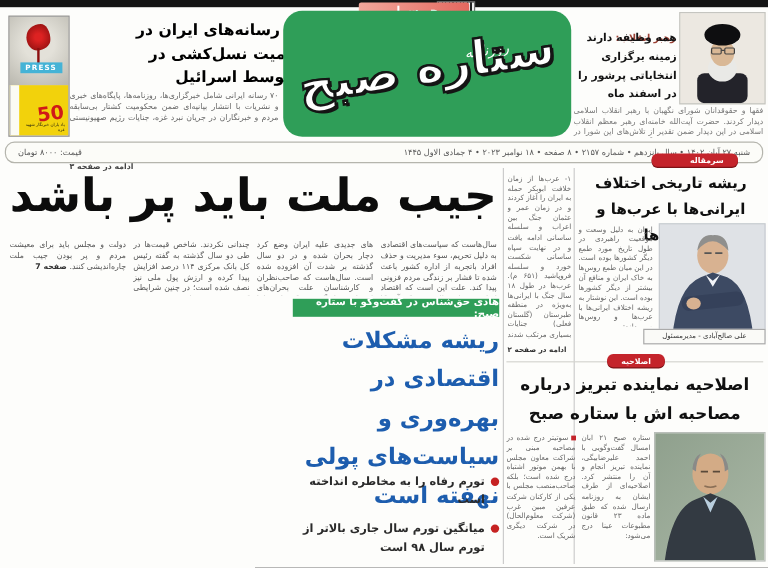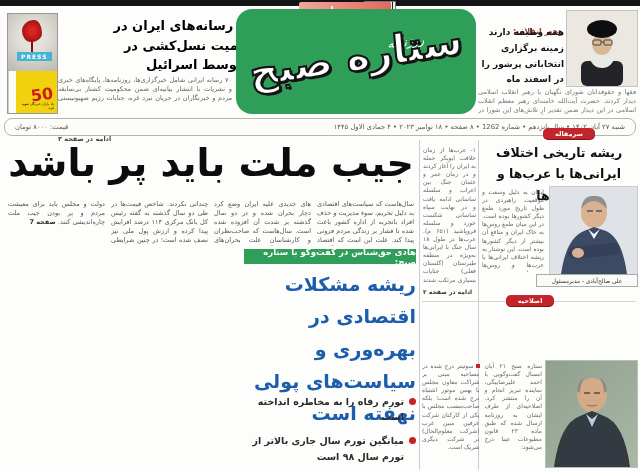--- a/index.html
+++ b/index.html
@@ -50,21 +50,21 @@
     text-align:justify;line-height:1.35;overflow:hidden;}
 
   
   .dateline{left:4px;top:118px;width:610px;height:16px;border:1px solid #b5b5ad;border-radius:8px;
     background:#fcfcf8;display:flex;align-items:center;justify-content:space-between;
     padding:0 10px;font-size:6.8px;color:#555;}
 
   
   .tab{background:#c4242b;color:#fff;border-radius:5px;font-size:6.5px;font-weight:bold;
     display:flex;align-items:center;justify-content:center;z-index:3;box-shadow:0 1px 0 #7e1216;}
-  .tab-editorial{left:543px;top:128px;width:52px;height:11px;}
+  .tab-editorial{left:543px;top:128px;width:52px;height:11px;padding-left:20px;}
   .tab-correction{left:506px;top:295px;width:48px;height:11px;}
 
   .vd{width:1px;background:#ccc;top:140px;height:330px;}
   .vd1{left:419px;} .vd2{left:478px;}
   .hsep{left:422px;top:301px;width:214px;height:1px;background:#d5d5d0;}
 
   
   .main-headline{left:6px;top:141px;width:408px;font-size:38px;font-weight:900;
     color:#0c0c0c;letter-spacing:-1px;white-space:nowrap;}
   .main-cols{left:8px;top:200px;width:406px;height:46px;display:flex;gap:6px;}
@@ -146,21 +146,21 @@
       <ellipse cx="35" cy="18" rx="15" ry="9" fill="#0e0e10"></ellipse>
       <rect x="21" y="16" width="28" height="7" rx="3" fill="#0e0e10"></rect>
       <rect x="26" y="29" width="8" height="5" rx="1" fill="none" stroke="#444" stroke-width="1"></rect>
       <rect x="37" y="29" width="8" height="5" rx="1" fill="none" stroke="#444" stroke-width="1"></rect>
       <line x1="34" y1="31" x2="37" y2="31" stroke="#444" stroke-width="1"></line>
     </svg>
   </div>
   <div class="abs tr-body">فقها و حقوقدانان شورای نگهبان با رهبر انقلاب اسلامی دیدار کردند. حضرت آیت‌الله خامنه‌ای رهبر معظم انقلاب اسلامی در این دیدار ضمن تقدیر از تلاش‌های این شورا در خصوص وظایف قانونی شورای نگهبان تاکید کردند: همه وظیفه دارند زمینه برگزاری انتخاباتی پرشور را فراهم کنند.</div>
 
   <div class="abs dateline">
-    <span>شنبه ۲۷ آبان ۱۴۰۲ • سال پانزدهم • شماره 1262 • ۸ صفحه • ۱۸ نوامبر ۲۰۲۳ • ۴ جمادی الاول ۱۴۴۵</span>
+    <span>شنبه ۲۷ آبان ۱۴۰۲ • سال پانزدهم • شماره ۲۱۵۷ • ۸ صفحه • ۱۸ نوامبر ۲۰۲۳ • ۴ جمادی الاول ۱۴۴۵</span>
     <span>قیمت: ۸۰۰۰ تومان</span>
   </div>
 
   <div class="abs vd vd1"></div>
   <div class="abs vd vd2"></div>
   <div class="abs hsep"></div>
 
   <div class="abs main-headline">جیب ملت باید پر باشد</div>
   <div class="abs main-cols">
     <div class="col">سال‌هاست که سیاست‌های اقتصادی به دلیل تحریم، سوء مدیریت و حذف افراد باتجربه از اداره کشور باعث شده تا فشار بر زندگی مردم فزونی پیدا کند. علت این است که اقتصاد ایران پس از سال ۱۳۹۷ که آمریکا تحریم</div>
@@ -200,20 +200,21 @@
       <path d="M38 42 L44 52 L50 42 L44 47 Z" fill="#f2f4f8"></path>
       <rect x="18" y="58" width="52" height="12" rx="6" fill="#35415a" transform="rotate(-6 44 64)"></rect>
       <ellipse cx="28" cy="66" rx="6" ry="5" fill="#d8b291"></ellipse>
       <line x1="37" y1="24" x2="43" y2="24" stroke="#555" stroke-width="1.5"></line>
       <line x1="46" y1="24" x2="52" y2="24" stroke="#555" stroke-width="1.5"></line>
     </svg>
   </div>
   <div class="abs ed-caption">علی صالح‌آبادی - مدیرمسئول</div>
 
   <div class="abs tab tab-correction">اصلاحیه</div>
+  <div class="abs cor-headline">اصلاحیه نماینده تبریز درباره مصاحبه اش با ستاره صبح</div>
   <div class="abs cor-body">
     <p>ستاره صبح ۲۱ آبان امسال گفت‌وگویی با احمد علیرضابیگی، نماینده تبریز انجام و آن را منتشر کرد. اصلاحیه‌ای از طرف ایشان به روزنامه ارسال شده که طبق ماده ۲۳ قانون مطبوعات عینا درج می‌شود:</p>
     <p><span class="sq"></span><span>سوتیتر درج شده در مصاحبه مبنی بر شراکت معاون مجلس با بهمن موتور اشتباه درج شده است؛ بلکه صاحب‌منصب مجلس با یکی از کارکنان شرکت عرفین مبین غرب (شرکت معلوم‌الحال) در شرکت دیگری شریک است.</span></p>
 
   </div>
   <div class="abs cor-photo">
     <svg width="91" height="106" viewBox="0 0 91 106">
       <rect width="91" height="106" fill="none"></rect>
       <ellipse cx="46" cy="34" rx="15" ry="17" fill="#d3ab86"></ellipse>
       <path d="M31 30 Q32 20 38 17 Q34 24 34 32 Z" fill="#8a8a88"></path>

